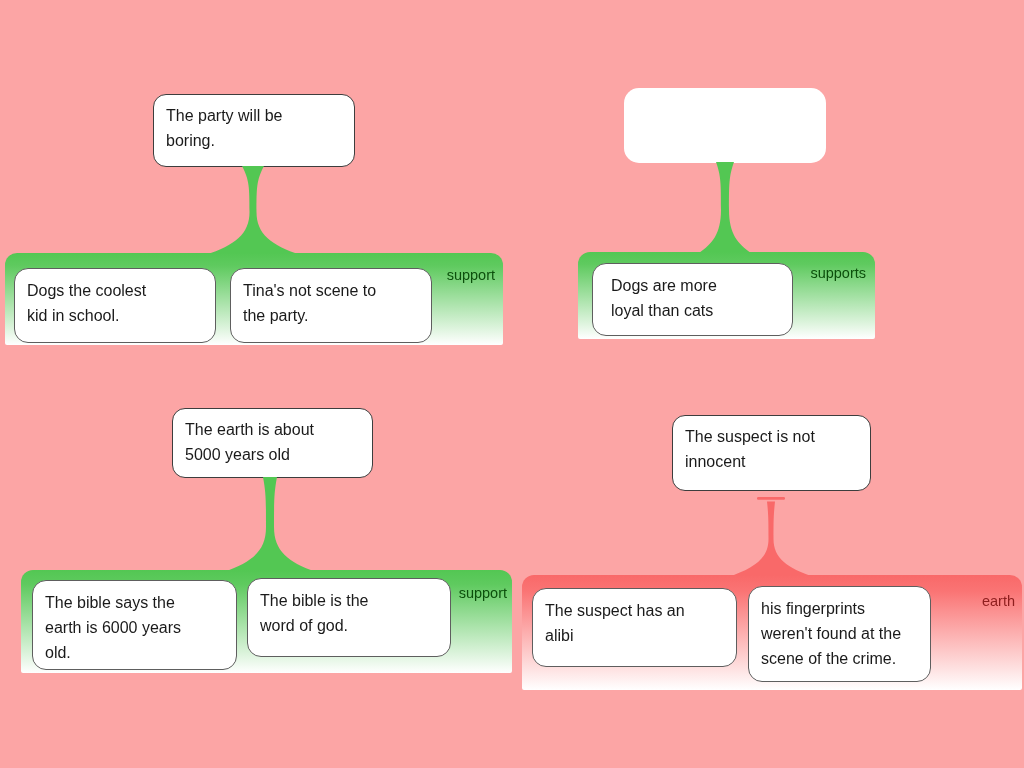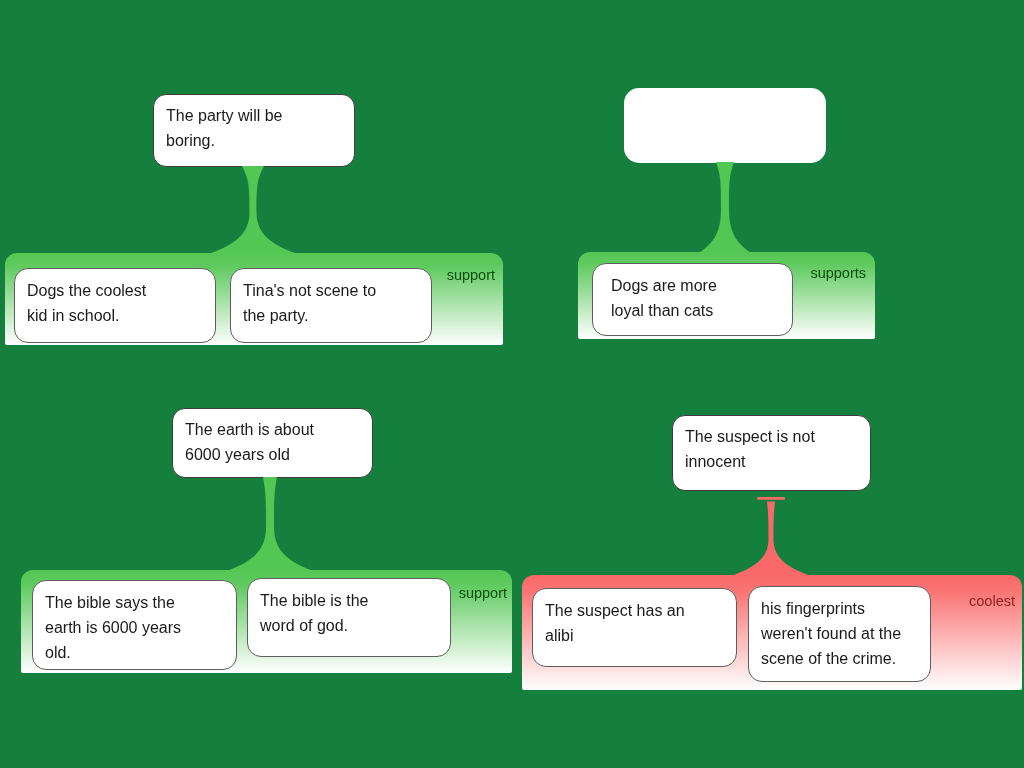--- a/index.html
+++ b/index.html
@@ -8,21 +8,21 @@
     width: 1024px;
     height: 768px;
     background: #000000;
     overflow: hidden;
     font-family: "Liberation Sans", "DejaVu Sans", sans-serif;
   }
   .canvas {
     position: relative;
     width: 1024px;
     height: 768px;
-    background: #15803d;
+    background: #fca5a5;
   }
   .claim {
     position: absolute;
     box-sizing: border-box;
     background: #ffffff;
     border: 1.5px solid #3d3d3d;
     border-radius: 13px;
     padding: 8px 12px;
     font-size: 16px;
     line-height: 25px;
@@ -95,21 +95,21 @@
     </svg>
     <div class="group support" style="left:578px; top:252px; width:297px; height:87px;">
       <span class="group-label" style="top:13px; right:9px;">supports</span>
       <div class="reason" style="left:14px; top:11px; width:201px; height:73px;padding-left:18px;">Dogs are more
 loyal than cats</div>
     </div>
   </section>
 
   <section>
     <div class="claim" style="left:172px; top:408px; width:201px; height:70px;">The earth is about
-6000 years old</div>
+5000 years old</div>
     <svg class="connector" style="left:222px; top:477px;" width="96" height="95" viewBox="0 0 96 95">
       <path d="M41,0 C44,16 44,24 44,50 C44,74 30,85 2,95 L94,95 C66,85 52,74 52,50 C52,24 52,16 55,0 Z" fill="#53c753"></path>
     </svg>
     <div class="group support" style="left:21px; top:570px; width:491px; height:103px;">
       <span class="group-label" style="top:15px; right:5px;">support</span>
       <div class="reason" style="left:11px; top:10px; width:205px; height:90px;">The bible says the
 earth is 6000 years
 old.</div>
       <div class="reason" style="left:226px; top:8px; width:204px; height:79px;">The bible is the
 word of god.</div>
@@ -117,21 +117,21 @@
   </section>
 
   <section>
     <div class="claim" style="left:672px; top:415px; width:199px; height:76px;">The suspect is not
 innocent</div>
     <svg class="connector" style="left:727px; top:497px;" width="88" height="80" viewBox="0 0 88 80">
       <rect x="30" y="0" width="28" height="2.8" rx="1.2" fill="#f96969"></rect>
       <path d="M40,4.5 C41.5,18 41.5,26 41.5,42 C41.5,61 28,71 1,80 L87,80 C60,71 46.5,61 46.5,42 C46.5,26 46.5,18 48,4.5 Z" fill="#f96969"></path>
     </svg>
     <div class="group oppose" style="left:522px; top:575px; width:500px; height:115px;">
-      <span class="group-label" style="top:18px; right:7px;">coolest</span>
+      <span class="group-label" style="top:18px; right:7px;">earth</span>
       <div class="reason" style="left:10px; top:13px; width:205px; height:79px;">The suspect has an
 alibi</div>
       <div class="reason" style="left:226px; top:11px; width:183px; height:96px;">his fingerprints
 weren't found at the
 scene of the crime.</div>
     </div>
   </section>
 
 </div>
 

